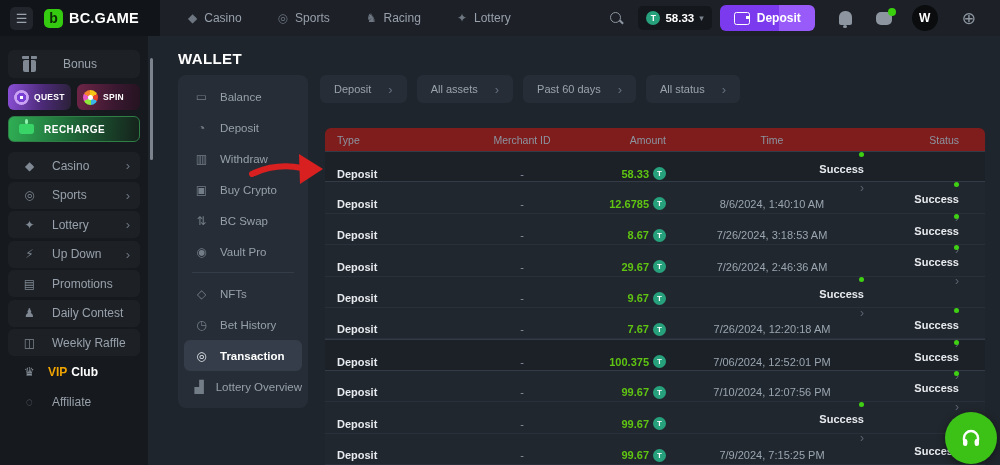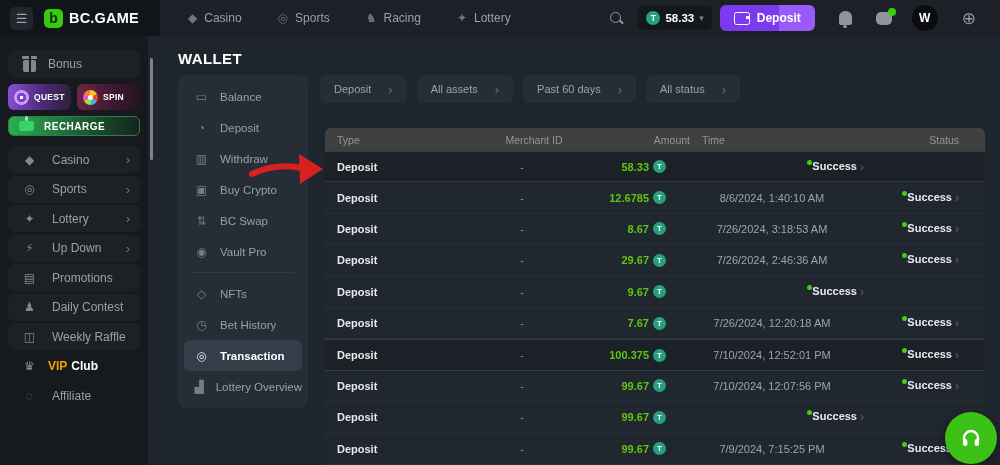--- a/index.html
+++ b/index.html
@@ -35,30 +35,30 @@
   .chat::after{content:"";position:absolute;left:3px;bottom:-3px;border:3px solid transparent;border-top-color:#8d96a0;}
   .chat-dot{position:absolute;right:-4px;top:-4px;width:8px;height:8px;border-radius:50%;background:#3bd00e;}
   .avatar{width:26px;height:26px;border-radius:50%;background:#0a0c0e;color:#fff;font-weight:900;font-size:12px;display:flex;align-items:center;justify-content:center;margin-left:20px;cursor:pointer;}
   .globe{color:#8d96a0;font-size:17px;line-height:1;}
   
   .sidebar{position:absolute;left:0;top:36px;width:148px;height:429px;background:#16191e;box-sizing:border-box;padding:0 8px;z-index:4;}
   .bonus-btn{margin-top:14px;height:28px;background:#1d2126;border-radius:6px;display:flex;align-items:center;gap:12px;padding-left:15px;cursor:pointer;}
   .gift-ic{width:13px;height:12px;position:relative;background:#7f8893;border-radius:2px;margin-top:3px;}
   .gift-ic::before{content:"";position:absolute;left:-1px;top:-4px;width:15px;height:3px;background:#7f8893;border-radius:1px;}
   .gift-ic::after{content:"";position:absolute;left:5.5px;top:-4px;width:2px;height:16px;background:#16191e;}
-  .bonus-lbl{color:#9aa3ad;font-size:12px;}
+  .bonus-lbl{color:#9aa3ad;font-size:12px;margin-left:15px;}
   .qs-row{margin-top:6px;display:flex;gap:6px;}
   .qbtn{flex:1;height:26px;border-radius:6px;display:flex;align-items:center;gap:5px;padding-left:6px;cursor:pointer;box-sizing:border-box;}
   .quest{background:linear-gradient(95deg,#8a4fd6 0%,#4c2a78 55%,#2b2138 100%);}
   .spin{background:linear-gradient(95deg,#6e2547 0%,#3a1830 60%,#241320 100%);}
   .qlbl{color:#fff;font-weight:800;font-size:8.5px;letter-spacing:.3px;}
   .quest-ic{width:15px;height:15px;border-radius:50%;background:radial-gradient(circle at 50% 50%,#fff 0 18%,#7a3fd4 18% 45%,#c9a1f2 45% 70%,#8a4fd6 70%);}
   .spin-ic{width:15px;height:15px;border-radius:50%;background:conic-gradient(#f5c518 0 60deg,#e8452f 60deg 120deg,#3bb4e8 120deg 180deg,#8de83b 180deg 240deg,#e858c2 240deg 300deg,#f5822a 300deg);position:relative;}
   .spin-ic::after{content:"";position:absolute;left:5px;top:5px;width:5px;height:5px;border-radius:50%;background:#fff;}
-  .recharge-btn{margin-top:6px;height:20px;border-radius:6px;background:linear-gradient(95deg,#2fae54 0%,#1d5e34 55%,#15221c 100%);border:1px solid #2e7e46;display:flex;align-items:center;gap:10px;padding-left:10px;cursor:pointer;box-sizing:border-box;}
+  .recharge-btn{margin-top:6px;height:26px;border-radius:6px;background:linear-gradient(95deg,#2fae54 0%,#1d5e34 55%,#15221c 100%);border:1px solid #2e7e46;display:flex;align-items:center;gap:10px;padding-left:10px;cursor:pointer;box-sizing:border-box;}
   .chest-ic{width:15px;height:10px;background:#39d468;border-radius:2px 2px 3px 3px;position:relative;}
   .chest-ic::before{content:"";position:absolute;left:5.5px;top:-5px;width:3px;height:5px;background:#8ef2ae;border-radius:2px;}
   .recharge-lbl{color:#fff;font-weight:800;font-size:10px;letter-spacing:.5px;}
   .refer-panel{margin-top:13px;height:38px;background:#101317;border-radius:8px;display:flex;align-items:center;gap:9px;padding-left:8px;cursor:pointer;}
   .coins-ic{width:26px;height:22px;position:relative;}
   .coins-ic i{position:absolute;border-radius:50%;background:radial-gradient(circle at 35% 35%,#ffe06b,#f5a623 70%,#c87f0a);}
   .coins-ic i:nth-child(1){left:2px;top:8px;width:16px;height:12px;}
   .coins-ic i:nth-child(2){left:8px;top:4px;width:16px;height:12px;}
   .coins-ic i:nth-child(3){left:5px;top:0;width:14px;height:11px;}
   .refer-lbl{color:#fff;font-weight:800;font-size:12px;}
@@ -83,32 +83,32 @@
   .witem.active .wlbl{color:#fff;font-weight:700;}
   .witem.active .wic{color:#e8eaee;}
   .wdivider{height:1px;background:#343c47;margin:5px 8px;}
   .filters{position:absolute;left:172px;top:39px;display:flex;gap:10px;}
   .fbtn{height:28px;background:#272d36;border-radius:6px;display:flex;align-items:center;padding:0 14px;cursor:pointer;}
   .fbtn .flbl{color:#9aa3ad;font-size:11px;}
   .fbtn .fchev{color:#667080;font-size:13px;margin-left:17px;}
   
   .table{position:absolute;left:177px;top:92px;width:660px;height:373px;background:#1d2228;border-radius:6px 6px 0 0;overflow:hidden;}
   .thead,.trow{display:grid;grid-template-columns:115px 140px 74px 212px 1fr;align-items:center;padding:0 12px;box-sizing:border-box;}
-  .thead{height:23px;background:#404040;gap:12px;}
+  .thead{height:23px;background:#7f1d1d;}
   .thead span{font-size:10.5px;color:#8b95a1;}
-  .h0{text-align:left;}.h1{text-align:center;}.h2{text-align:right;}.h3{}.h4{text-align:right;padding-right:14px;}
+  .h0{text-align:left;}.h1{text-align:center;}.h2{text-align:right;}.h3{text-align:center;}.h4{text-align:right;padding-right:14px;}
   .trow{height:31.4px;background:#21272e;border-bottom:1px solid #2a3039;cursor:pointer;}
   .trow.hl{background:#1b2127;border-top:1px solid #333b46;border-bottom:1px solid #333b46;}
   .c-type{font-size:11px;font-weight:600;color:#e7eaee;}
   .c-mid{text-align:center;font-size:11px;color:#8b95a1;}
   .c-amt{display:flex;align-items:center;justify-content:flex-end;gap:4px;}
   .c-amt .amt{font-size:11px;font-weight:700;color:#5fc412;}
   .c-amt .tcoin{width:13px;height:13px;font-size:8px;}
   .c-time{text-align:center;font-size:11px;color:#9aa5b0;}
-  .c-status{display:flex;align-items:flex-start;justify-content:flex-end;padding-right:14px;}
+  .c-status{display:flex;align-items:flex-end;justify-content:flex-end;padding-right:14px;gap:6px;flex-direction:column;}
   .c-status .dot{width:5px;height:5px;border-radius:50%;background:#3fd014;}
   .c-status .st{font-size:11px;font-weight:700;color:#e7eaee;}
   .c-status .rchev{font-size:12px;color:#5b6570;margin-left:3px;}
   
   .arrow-annot{position:absolute;left:249px;top:147px;z-index:8;pointer-events:none;}
   .support-btn{position:absolute;left:945px;top:412px;width:52px;height:52px;border-radius:50%;background:#3cc117;z-index:9;display:flex;align-items:center;justify-content:center;cursor:pointer;box-shadow:0 2px 8px rgba(0,0,0,.4);}
 </style>
 </head>
 <body>
 
@@ -389,21 +389,21 @@
       <span class="rchev">›</span>
     </span>
   </div>
           <div class="trow hl">
     <span class="c-type">Deposit</span>
     <span class="c-mid">-</span>
     <span class="c-amt">
       <span class="amt">100.375</span>
       <span class="tcoin">T</span>
     </span>
-    <span class="c-time">7/10/2024, 12:52:01 PM</span>
+    <span class="c-time">7/06/2024, 12:52:01 PM</span>
     <span class="c-status">
       <span class="dot"></span>
       <span class="st">Success</span>
       <span class="rchev">›</span>
     </span>
   </div>
           <div class="trow">
     <span class="c-type">Deposit</span>
     <span class="c-mid">-</span>
     <span class="c-amt">

